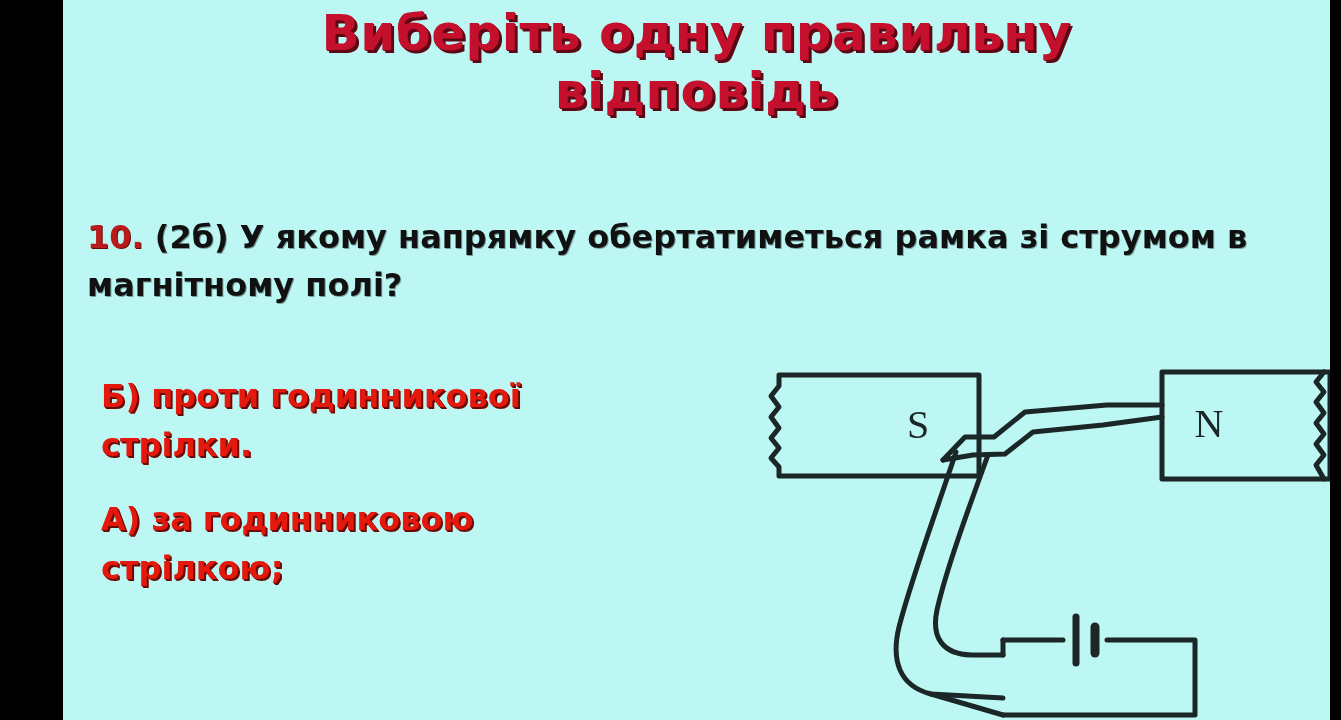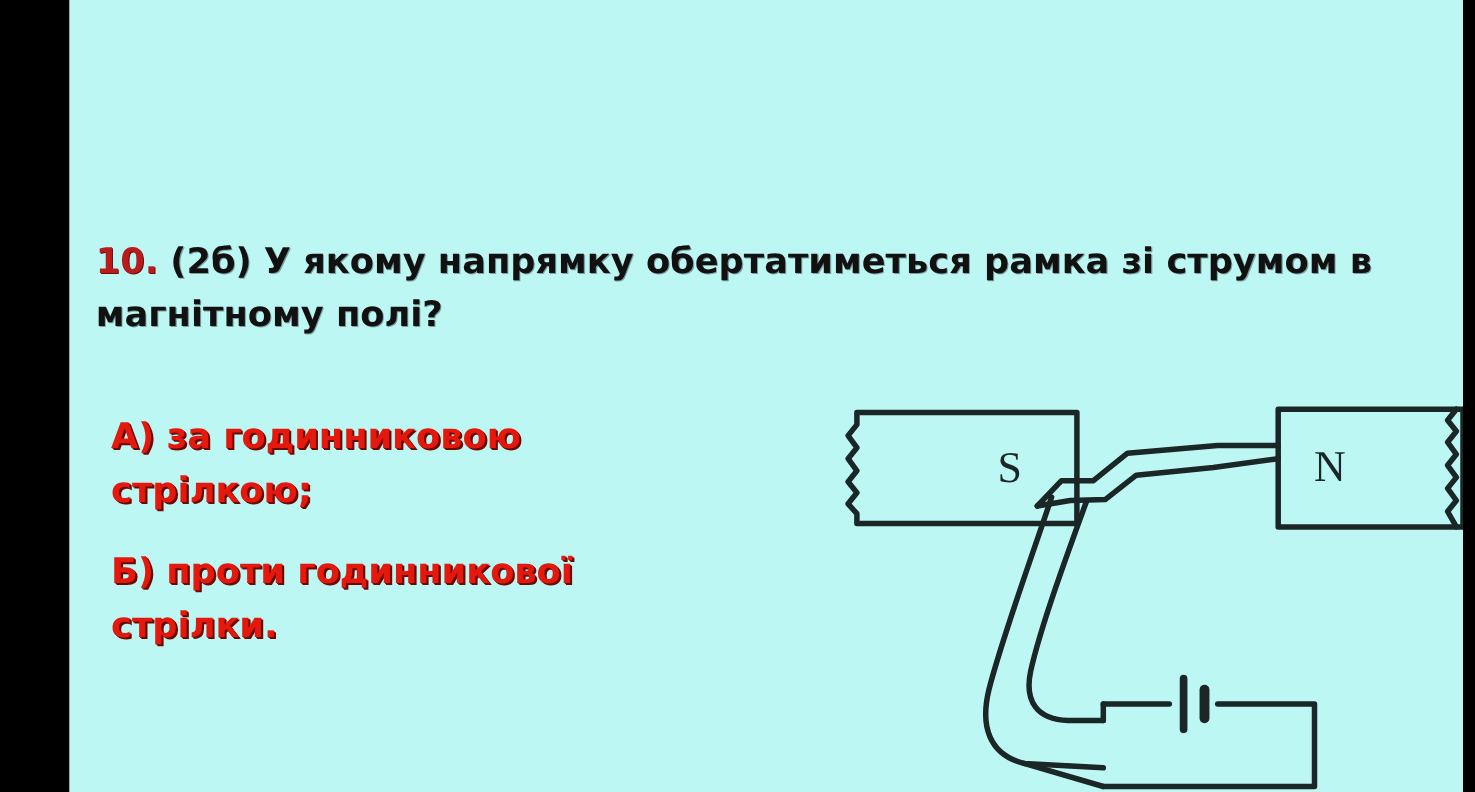--- a/index.html
+++ b/index.html
@@ -114,28 +114,30 @@
 </head>
 <body>
 
 <div id="slide">
 
   <div class="bar-left"></div>
   <div class="bar-right"></div>
 
   <div class="canvas">
 
+    <div class="title">Виберіть одну правильну
+відповідь</div>
 
     <div class="question">
       <span class="qnum">10.</span><span> (2б) У якому напрямку обертатиметься рамка зі струмом в магнітному полі?</span>
     </div>
 
     <div class="options">
+      <div class="option">Б) проти годинникової стрілки.</div>
       <div class="option">А) за годинниковою стрілкою;</div>
-      <div class="option">Б) проти годинникової стрілки.</div>
     </div>
 
     <div class="diagram">
       <svg width="627" height="365" viewBox="0 0 627 365" xmlns="http://www.w3.org/2000/svg">
 
         <g>
           <path d="M 76 20
                    L 276 20
                    L 276 121
                    L 76 121

